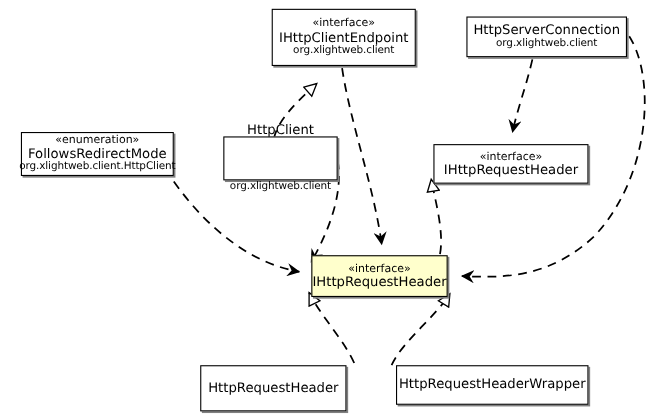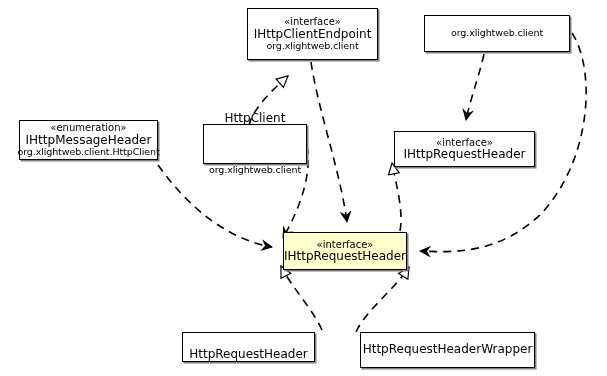--- a/index.html
+++ b/index.html
@@ -21,21 +21,21 @@
   .cls-name{font-size:12px;}
   .pkg{font-size:9.5px;letter-spacing:-0.1px;}
 
   
   #box-ihttpclientendpoint{left:247px;top:8px;width:131px;height:52px;}
   #box-httpserverconnection{left:424px;top:15px;width:146px;height:37px;}
   #box-followsredirectmode{left:19px;top:120px;width:139px;height:40px;}
   #box-httpclient{left:203px;top:124px;width:104px;height:40px;gap:40px;}
   #box-ihttpmessageheader{left:394px;top:131px;width:141px;height:36px;}
   #box-ihttprequestheader{left:283px;top:232px;width:124px;height:38px;}
-  #box-httprequestheader{left:182px;top:332px;width:133px;height:30px;justify-content:flex-end;}
+  #box-httprequestheader{left:182px;top:332px;width:133px;height:42px;}
   #box-httprequestheaderwrapper{left:360px;top:332px;width:175px;height:36px;}
 </style>
 </head>
 <body>
 
 <svg id="diagram" viewBox="0 0 607 376" xmlns="http://www.w3.org/2000/svg">
   <defs>
     <marker id="arrowOpen" markerWidth="14" markerHeight="12" refX="11" refY="6" orient="auto" markerUnits="userSpaceOnUse">
       <path d="M0,0 L12,6 L0,12 L4,6 Z" fill="#000000"></path>
     </marker>
@@ -63,26 +63,27 @@
   <path d="M356,332 C366,310 396,288 409,267" fill="none" stroke="#000000" stroke-width="1.6" stroke-dasharray="8,6" marker-end="url(#triHollow)"></path>
 </svg>
 
 <div class="uml-box" id="box-ihttpclientendpoint">
   <div class="stereotype">«interface»</div>
   <div class="cls-name">IHttpClientEndpoint</div>
   <div class="pkg">org.xlightweb.client</div>
 </div>
 
 <div class="uml-box" id="box-httpserverconnection">
+  <div class="cls-name">HttpServerConnection</div>
   <div class="pkg">org.xlightweb.client</div>
 </div>
 
 <div class="uml-box" id="box-followsredirectmode">
   <div class="stereotype">«enumeration»</div>
-  <div class="cls-name">IHttpMessageHeader</div>
+  <div class="cls-name">FollowsRedirectMode</div>
   <div class="pkg">org.xlightweb.client.HttpClient</div>
 </div>
 
 <div class="uml-box" id="box-httpclient">
   <div class="cls-name">HttpClient</div>
   <div class="pkg">org.xlightweb.client</div>
 </div>
 
 <div class="uml-box" id="box-ihttpmessageheader">
   <div class="stereotype">«interface»</div>

